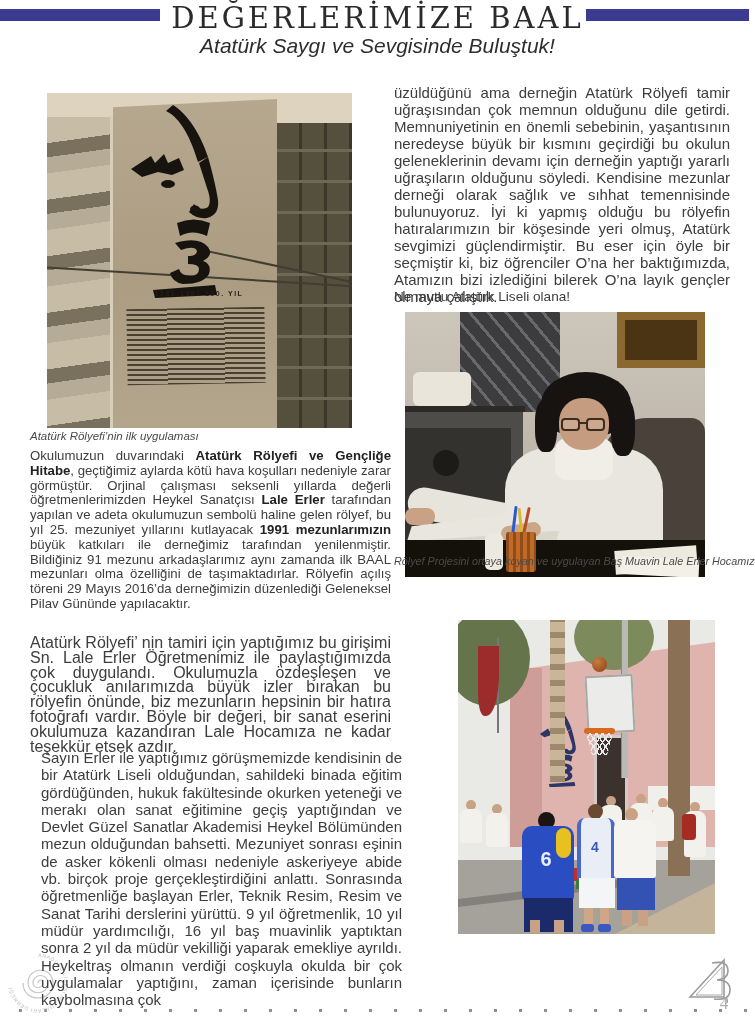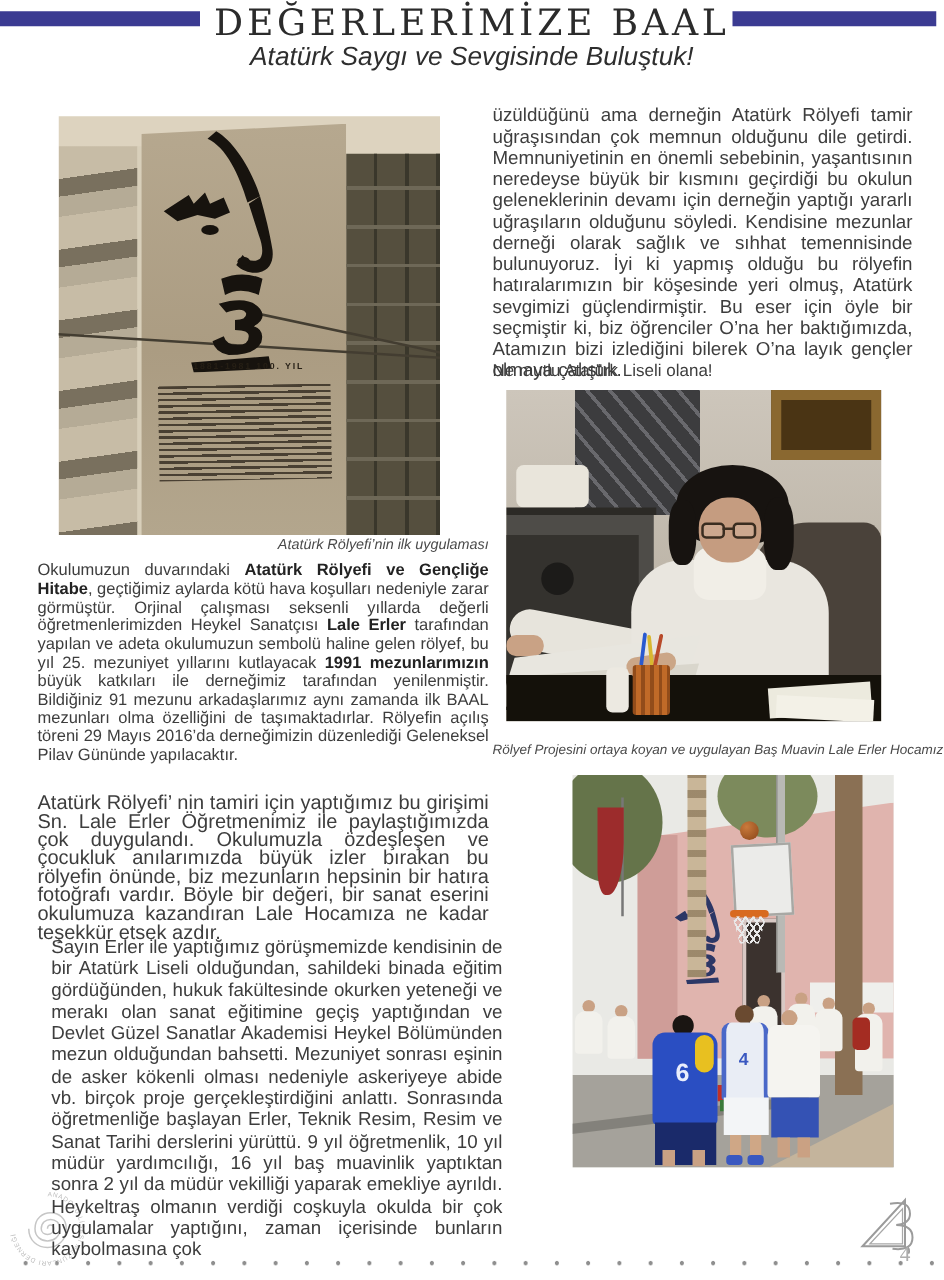--- a/index.html
+++ b/index.html
@@ -26,23 +26,23 @@
     font-weight:bold; font-size:18.5px; color:#1f1f1f;
   }
   
   .body { position:absolute; text-align:justify; color:#3d3d3d; }
   .para1 { left:30px; top:449px; width:361px; font-size:13.2px; line-height:14.8px; }
   .para2 { left:30px; top:636px; width:361px; font-size:16px; line-height:14.8px; }
   .para3 { left:30px; top:749px; width:361px; font-size:15px; line-height:17.3px; z-index:2;margin-left:11px; }
   .rpara { left:394px; top:84px;  width:336px; font-size:15px; line-height:17px; }
   .closing { left:394px; top:289px; width:336px; font-size:13.6px; text-align:left; }
   .body b { color:#222; }
-  .caption { position:absolute; font-style:italic; color:#4a4a4a; text-align:right; white-space:nowrap; }
+  .caption { position:absolute; font-style:italic; color:#4a4a4a; text-align:left; white-space:nowrap; }
   .cap1 { left:30px;  top:430px; width:361px; font-size:11.5px; }
-  .cap2 { left:394px; top:594px; width:336px; font-size:10.8px;font-style:italic; }
+  .cap2 { left:394px; top:555px; width:336px; font-size:10.8px;font-style:italic; }
   .cap3 { left:394px; top:942px; width:336px; font-size:11px; }
   
   .photo { position:absolute; overflow:hidden; }
   
   .photo1 { left:47px; top:93px; width:305px; height:335px; background:#ddd3bf; }
   .p1-left { position:absolute; left:0; top:24px; width:68px; height:311px;
     background:repeating-linear-gradient(172deg,#c7bca6 0 26px,#79705e 26px 40px,#b5ab96 40px 56px);
     border-right:5px solid #d8cfba; }
   .p1-column { position:absolute; left:66px; top:6px; width:164px; height:329px;
     background:linear-gradient(180deg,#b6a88f 0%,#ab9c82 55%,#b3a68d 100%);

